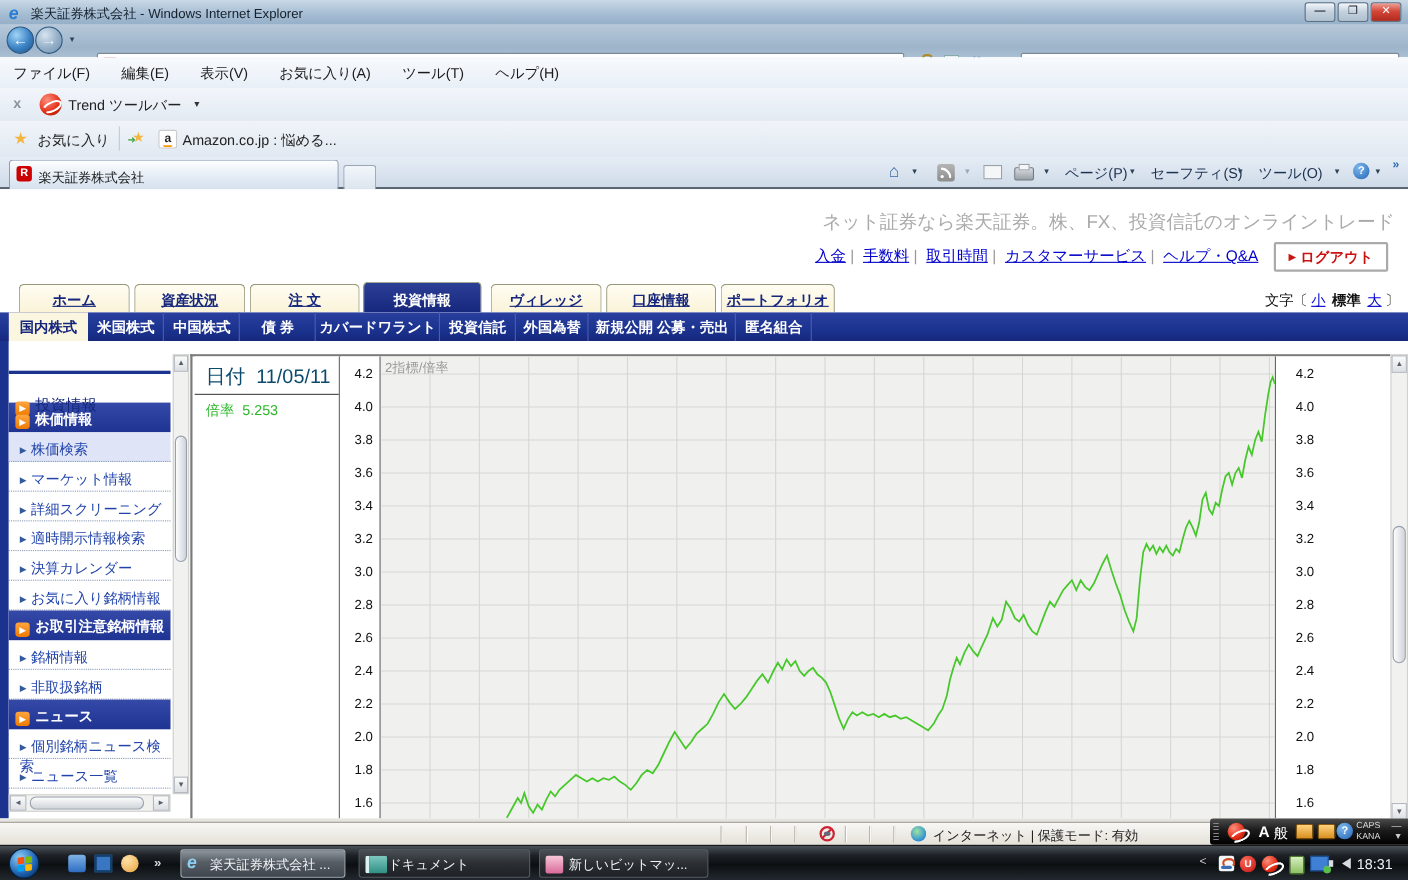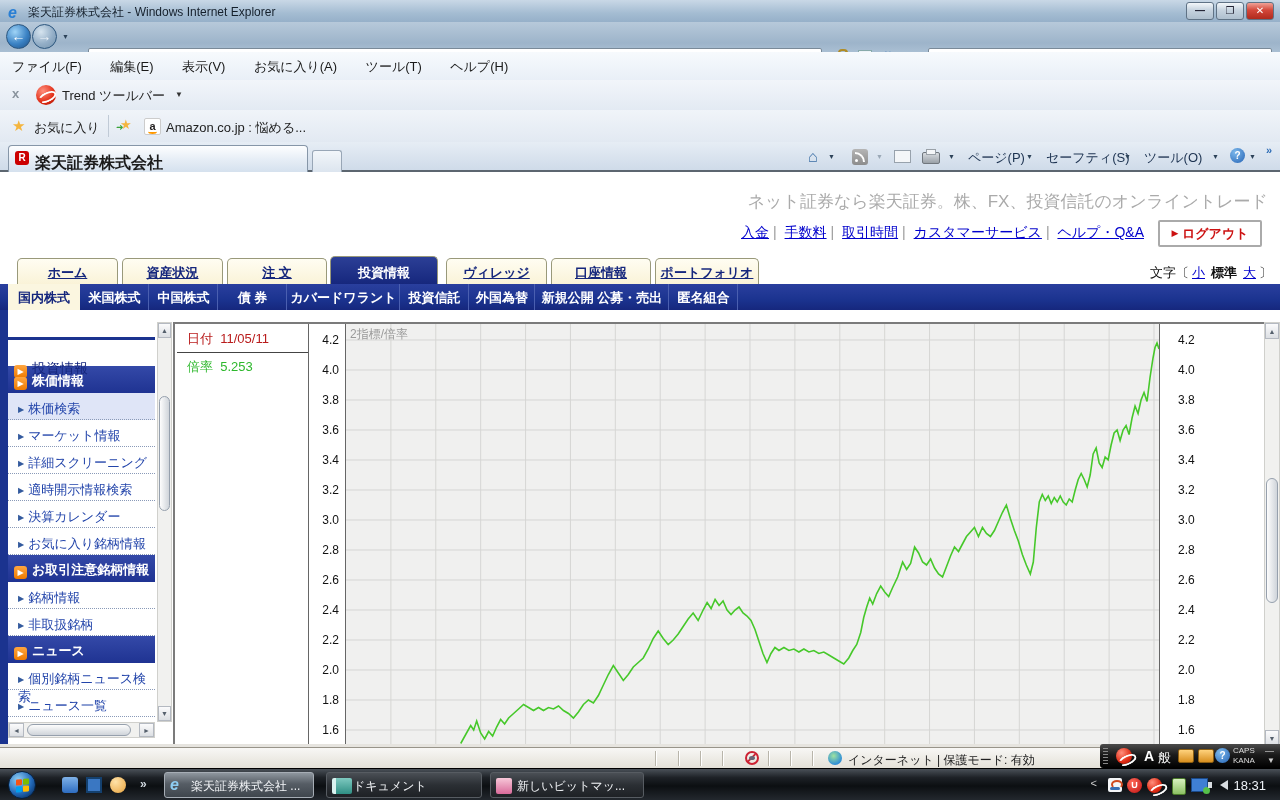--- a/index.html
+++ b/index.html
@@ -98,21 +98,21 @@
   
   .sbar{background:#f1f1ef;border:1px solid #d0d0cc;box-sizing:border-box;}
   .sbtn{position:absolute;background:linear-gradient(#fbfbfc,#dcdfe3);border:1px solid #b4b9c1;box-sizing:border-box;
     text-align:center;color:#55606c;}
   .sthumb{position:absolute;background:linear-gradient(90deg,#fdfdfd,#cfd4da);border:1px solid #96a0ad;border-radius:7px;box-sizing:border-box;}
   .sthumb.h{background:linear-gradient(#fdfdfd,#cfd4da);}
   
   #frame-borders .v{position:absolute;left:173px;top:150px;width:2px;height:422px;background:#7b7b7b;}
   #frame-borders .h{position:absolute;left:173px;top:150px;width:1091px;height:2px;background:#7b7b7b;}
   #chart-info{left:177px;top:152px;width:132px;height:420px;background:#fff;border-right:1px solid #666;box-sizing:border-box;}
-  #chart-info .row1{padding:6px 0 4px 10px;font-size:13px;color:#b91c1c;border-bottom:1px solid #444;}
+  #chart-info .row1{padding:6px 0 4px 10px;font-size:18px;color:#0c4a6e;border-bottom:1px solid #444;}
   #chart-info .row2{padding:5px 0 0 10px;font-size:13px;color:#2eb82d;}
   #axis-left{left:310px;top:152px;width:35px;height:420px;background:#fff;}
   #axis-right{left:1160px;top:152px;width:104px;height:420px;background:#fff;}
   .ytick{position:absolute;font-size:12px;color:#111;}
   #axis-left .ytick{right:6px;}
   #axis-right .ytick{left:18px;}
   #plot{left:345px;top:152px;width:815px;height:420px;background:#f0f0ef;border-left:1px solid #666;border-right:1px solid #666;box-sizing:border-box;}
   #plot-title{position:absolute;left:4px;top:2px;font-size:12px;color:#999;}
   
   #statusbar{left:0;top:747px;width:1280px;height:21px;border-top:1px solid #98948a;
@@ -217,21 +217,21 @@
     <span class="abs" style="left:34px;top:9px;font-size:13px;color:#222;">お気に入り</span>
     <span class="abs" style="left:108px;top:5px;width:1px;height:22px;background:#c0cad6;"></span>
     <span class="abs star" style="left:120px;top:7px;font-size:13px;">★<span style="position:absolute;left:-4px;top:5px;color:#3aa33a;font-size:9px;">➜</span></span>
     <span class="abs" style="left:144px;top:8px;width:15px;height:15px;background:#fff;border:1px solid #ccc;border-radius:2px;text-align:center;font-weight:bold;font-size:11px;color:#221f1f;line-height:15px;">a<span style="position:absolute;left:3px;top:10px;width:9px;height:3px;border-bottom:2px solid #f90;border-radius:50%;"></span></span>
     <span class="abs" style="left:166px;top:9px;font-size:13px;color:#222;">Amazon.co.jp :  悩める...</span>
   </div>
 
   <div class="abs" id="tabrow">
     <span id="tab-active">
       <span class="favicon-r" style="top:5px;left:6px;">R</span>
-      <span style="position:absolute;left:26px;top:7px;font-size:16px;color:#1a1a1a;font-weight:bold;">楽天証券株式会社</span>
+      <span style="position:absolute;left:26px;top:7px;font-size:12px;color:#1a1a1a;">楽天証券株式会社</span>
     </span>
     <span id="tab-stub"></span>
     <span class="abs housicon" style="left:808px;top:6px;">⌂</span>
     <span class="abs smallarrow" style="left:828px;top:11px;">▼</span>
     <span class="rssicon" style="left:852px;top:7px;">
         <i></i>
         <b></b>
       </span>
     <span class="abs smallarrow" style="left:876px;top:11px;color:#9aa8b6;">▼</span>
     <span class="abs" style="left:894px;top:8px;width:15px;height:11px;background:#f4f6f8;border:1px solid #98a2ac;"></span>

